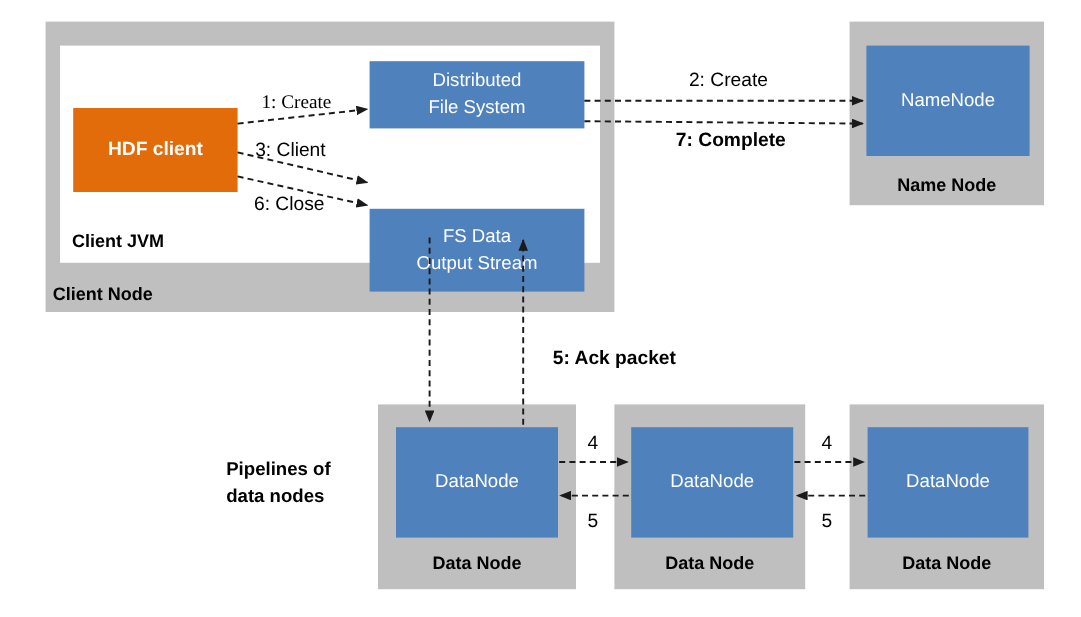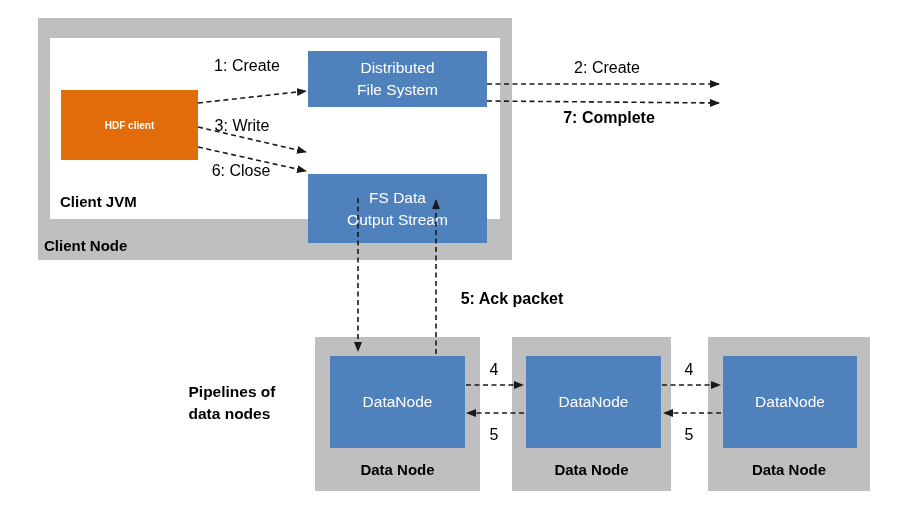--- a/index.html
+++ b/index.html
@@ -14,21 +14,21 @@
   .whitebox { position:absolute; background:#ffffff; }
   .bluebox {
     position:absolute; background:var(--box-blue,#4f81bd);
     display:flex; align-items:center; justify-content:center;
     color:var(--box-text-white,#fff); font-size:15.5px; line-height:1.42;
     text-align:center; white-space:pre-line;
   }
   .orangebox {
     position:absolute; background:var(--box-orange,#e36c0a);
     display:flex; align-items:center; justify-content:center;
-    color:var(--box-text-white,#fff); font-size:10px; font-weight:700;
+    color:var(--box-text-white,#fff); font-size:16px; font-weight:700;
     text-align:center;
   }
   .grouplabel {
     position:absolute; font-weight:700; font-size:15px; color:var(--text-black,#000);text-align:center;
   }
   .centerlabel { left:0; right:0; text-align:center; }
   .flowlabel {
     position:absolute; font-size:16px; line-height:19px; white-space:nowrap;
     transform:translateX(-50%); color:var(--text-black,#000);
   }
@@ -60,20 +60,26 @@
       </div>
       <div class="bluebox" style="left:258px; top:91px; width:179px; height:69px;margin-top:45px;">
         <span>FS Data
 Output Stream</span>
       </div>
       <div class="grouplabel" style="left:10px; top:155px;">Client JVM</div>
     </div>
     <div class="grouplabel" style="left:6px; top:219px;">Client Node</div>
   </div>
 
+  <div class="group" style="left:708px; top:18px; width:162px; height:153px;">
+    <div class="bluebox" style="left:14px; top:20px; width:136px; height:92px;">
+      <span>NameNode</span>
+    </div>
+    <div class="grouplabel centerlabel" style="top:128px;">Name Node</div>
+  </div>
 
   <div class="caption" style="left:232px; top:381px;">Pipelines of
 data nodes</div>
 
   <div class="group" style="left:315px; top:337px; width:165px; height:154px;">
     <div class="bluebox" style="left:15px; top:19px; width:135px; height:92px;">
       <span>DataNode</span>
     </div>
     <div class="grouplabel centerlabel" style="top:124px;">Data Node</div>
   </div>
@@ -85,23 +91,23 @@
     <div class="grouplabel centerlabel" style="top:124px;">Data Node</div>
   </div>
 
   <div class="group" style="left:708px; top:337px; width:162px; height:154px;">
     <div class="bluebox" style="left:15px; top:19px; width:134px; height:92px;">
       <span>DataNode</span>
     </div>
     <div class="grouplabel centerlabel" style="top:124px;">Data Node</div>
   </div>
 
-  <div class="flowlabel" style="left:247px; top:56px;">1: Create</div>
+  <div class="flowlabel" style="left:247px; top:76px;font-family:Liberation Serif, serif;">1: Create</div>
   <div class="flowlabel" style="left:607px; top:58px;">2: Create</div>
-  <div class="flowlabel" style="left:242px; top:116px;">3: Write</div>
+  <div class="flowlabel" style="left:242px; top:116px;">3: Client</div>
   <div class="flowlabel" style="left:512px; top:289px;font-weight:bold;">5: Ack packet</div>
   <div class="flowlabel" style="left:241px; top:161px;">6: Close</div>
   <div class="flowlabel" style="left:609px; top:108px;font-weight:bold;">7: Complete</div>
   <div class="flowlabel" style="left:494px; top:360px;">4</div>
   <div class="flowlabel" style="left:494px; top:425px;">5</div>
   <div class="flowlabel" style="left:689px; top:360px;">4</div>
   <div class="flowlabel" style="left:689px; top:425px;">5</div>
 
   <svg class="arrows" viewBox="0 0 901 514">
     <defs>

